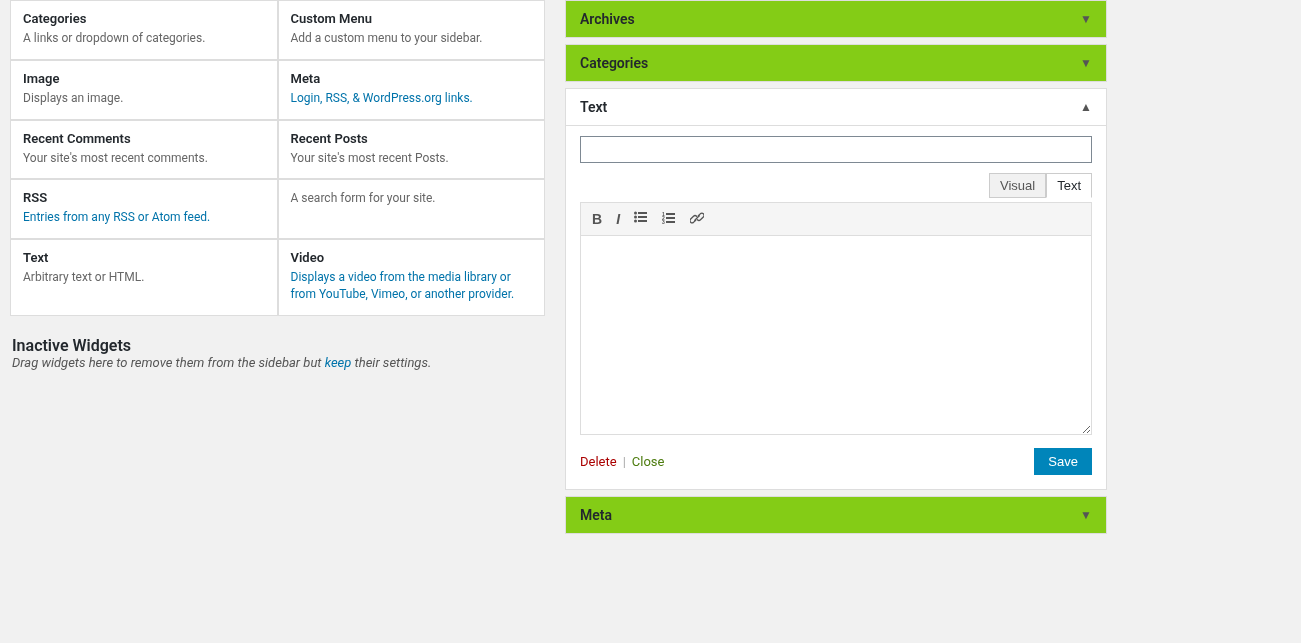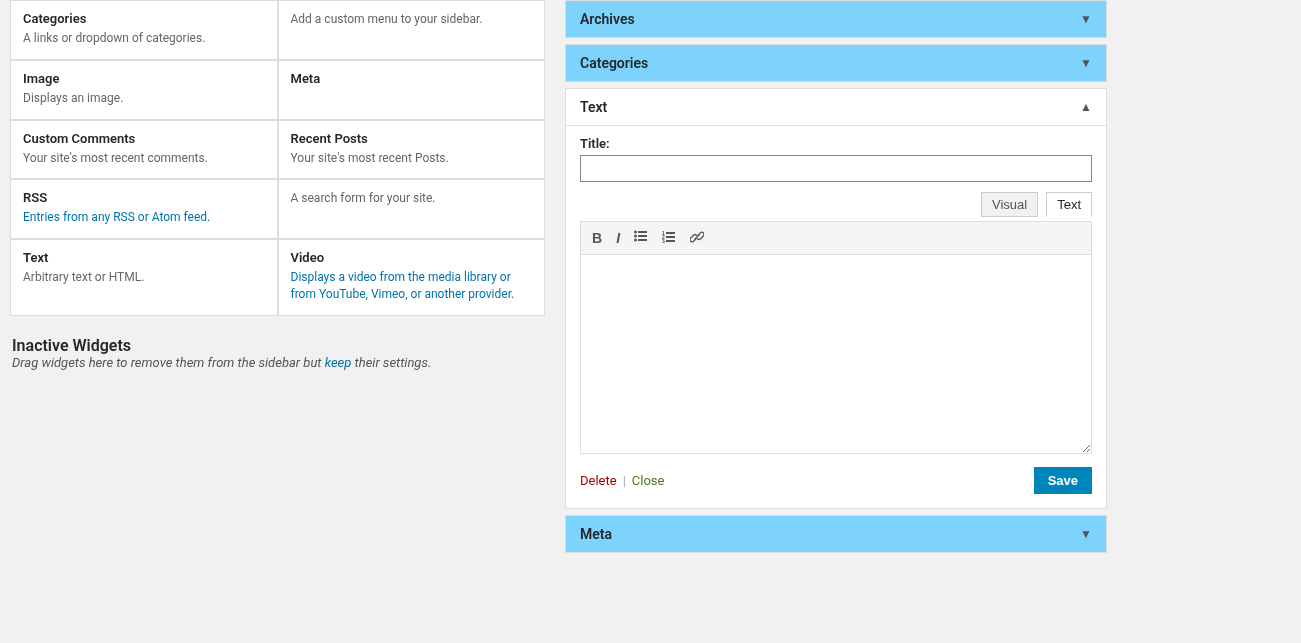--- a/index.html
+++ b/index.html
@@ -61,21 +61,21 @@
     }
     .inactive-desc span.blue { color: #0073aa; }
 
     
     .right-panel {
       flex: 1;
       padding: 0 10px;
       background: #f1f1f1;
     }
     .sidebar-widget {
-      background: #7dd3fc;
+      background: #84cc16;
       border: 1px solid #ddd;
       margin-bottom: 6px;
     }
     .sidebar-widget-header {
       display: flex;
       align-items: center;
       justify-content: space-between;
       padding: 10px 14px;
       cursor: pointer;
       font-size: 14px;
@@ -121,21 +121,21 @@
       padding: 5px 8px;
       border: 1px solid #7e8993;
       font-size: 13px;
       color: #32373c;
       margin-bottom: 10px;
       outline: none;
     }
     .editor-tabs {
       display: flex;
       justify-content: flex-end;
-      gap: 8px;
+      gap: 0;
       margin-bottom: 4px;
     }
     .editor-tab {
       padding: 4px 10px;
       font-size: 13px;
       background: #f1f1f1;
       border: 1px solid #ccc;
       cursor: pointer;
       color: #555;
     }
@@ -199,49 +199,51 @@
       text-decoration: none;
       cursor: pointer;
     }
     .save-btn {
       background: #0085ba;
       color: #fff;
       border: none;
       padding: 6px 14px;
       font-size: 13px;
       cursor: pointer;
-      font-weight: 700;
+      font-weight: 400;
     }
   </style>
 </head>
 <body>
 
 <div class="layout">
 
   <div class="left-panel">
     <div class="widget-grid">
 
       <div class="widget-item">
         <div class="widget-title">Categories</div>
         <div class="widget-desc plain">A links or dropdown of categories.</div>
       </div>
       <div class="widget-item">
+        <div class="widget-title">Custom Menu</div>
         <div class="widget-desc plain">Add a custom menu to your sidebar.</div>
       </div>
 
       <div class="widget-item">
         <div class="widget-title">Image</div>
         <div class="widget-desc plain">Displays an image.</div>
       </div>
       <div class="widget-item">
         <div class="widget-title">Meta</div>
-      </div>
-
-      <div class="widget-item">
-        <div class="widget-title">Custom Comments</div>
+        <div class="widget-desc">Login, RSS, &amp; WordPress.org links.</div>
+      </div>
+
+      <div class="widget-item">
+        <div class="widget-title">Recent Comments</div>
         <div class="widget-desc plain">Your site's most recent comments.</div>
       </div>
 
       <div class="widget-item">
         <div class="widget-title">Recent Posts</div>
         <div class="widget-desc plain">Your site's most recent Posts.</div>
       </div>
       <div class="widget-item">
         <div class="widget-title">RSS</div>
         <div class="widget-desc">Entries from any RSS or Atom feed.</div>
@@ -284,21 +286,20 @@
         <span class="arrow">▼</span>
       </div>
     </div>
 
     <div class="text-widget-expanded">
       <div class="text-widget-header">
         <span>Text</span>
         <span class="arrow-up">▲</span>
       </div>
       <div class="text-widget-body">
-        <div class="field-label">Title:</div>
         <input class="title-input" type="text" value="" style="">
 
         <div class="editor-tabs">
           <button class="editor-tab">Visual</button>
           <button class="editor-tab active">Text</button>
         </div>
 
         <div class="editor-toolbar">
           <button class="toolbar-btn" style="font-weight:bold;">B</button>
           <button class="toolbar-btn" style="font-style:italic;">I</button>

